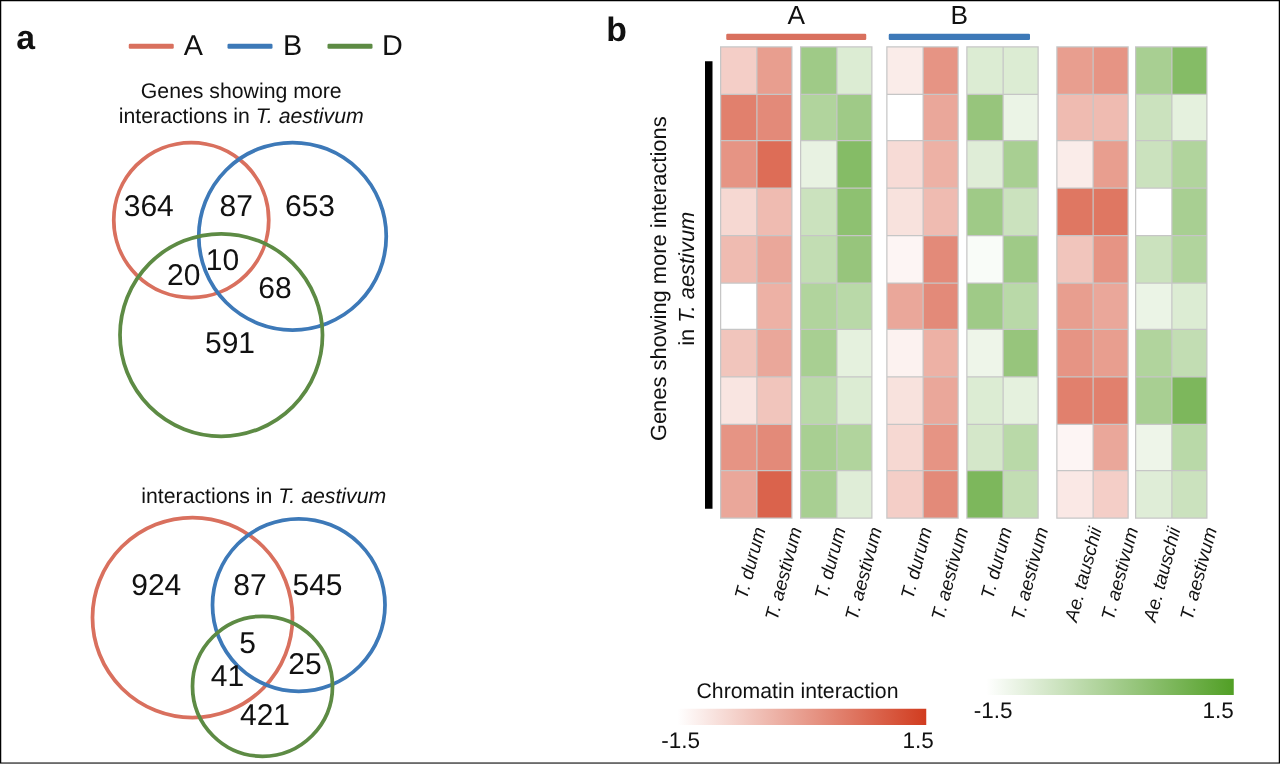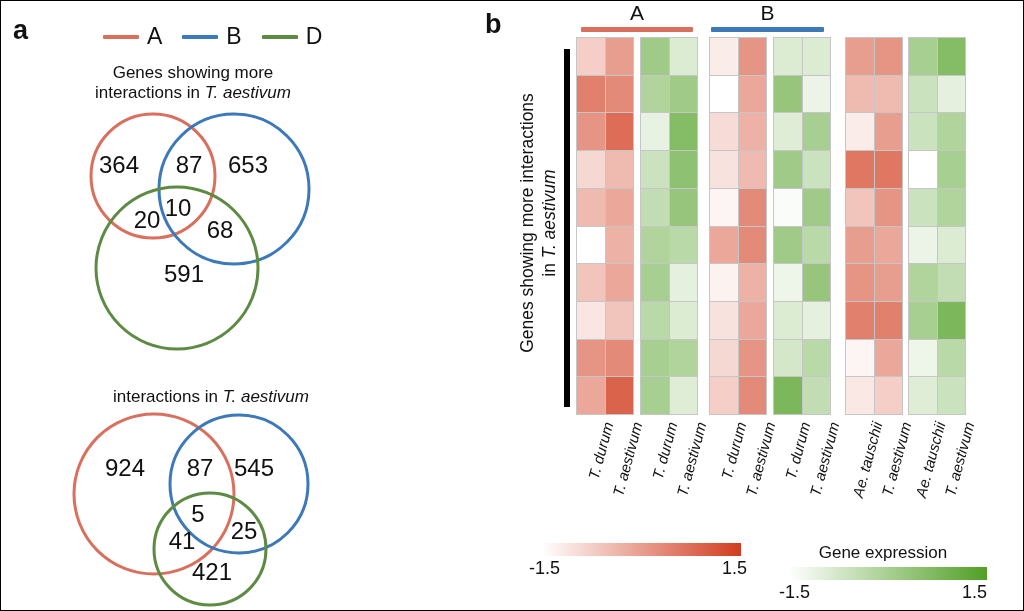--- a/index.html
+++ b/index.html
@@ -241,29 +241,29 @@
       <div class="hm-cell" style="background: rgb(194, 221, 179);"></div>
       <div class="hm-cell" style="background: rgb(168, 207, 146);"></div>
       <div class="hm-cell" style="background: rgb(125, 183, 92);"></div>
       <div class="hm-cell" style="background: rgb(238, 245, 233);"></div>
       <div class="hm-cell" style="background: rgb(185, 217, 168);"></div>
       <div class="hm-cell" style="background: rgb(223, 237, 215);"></div>
       <div class="hm-cell" style="background: rgb(203, 226, 190);"></div>
     </div>
 
   <div class="scale" style="left:528px;width:218px;">
+    <div class="scale-title">Chromatin interaction</div>
     <div class="scale-bar" style="margin-left: 13px; width: 199px; background: linear-gradient(to right, rgb(255, 255, 255), rgb(209, 60, 31));"></div>
     <div class="scale-labels">
       <span>-1.5</span>
       <span>1.5</span>
     </div>
   </div>
 
   <div class="scale" style="left:778px;width:208px;">
-    <div class="scale-title">Gene expression</div>
     <div class="scale-bar" style="margin-left: 10px; width: 198px; background: linear-gradient(to right, rgb(255, 255, 255), rgb(81, 159, 37));"></div>
     <div class="scale-labels">
       <span>-1.5</span>
       <span>1.5</span>
     </div>
   </div>
 
 <div class="col-label" style="left: 598.5px;">T. durum</div>
     <div class="col-label" style="left: 627.5px;">T. aestivum</div>
     <div class="col-label" style="left: 662.5px;">T. durum</div>

